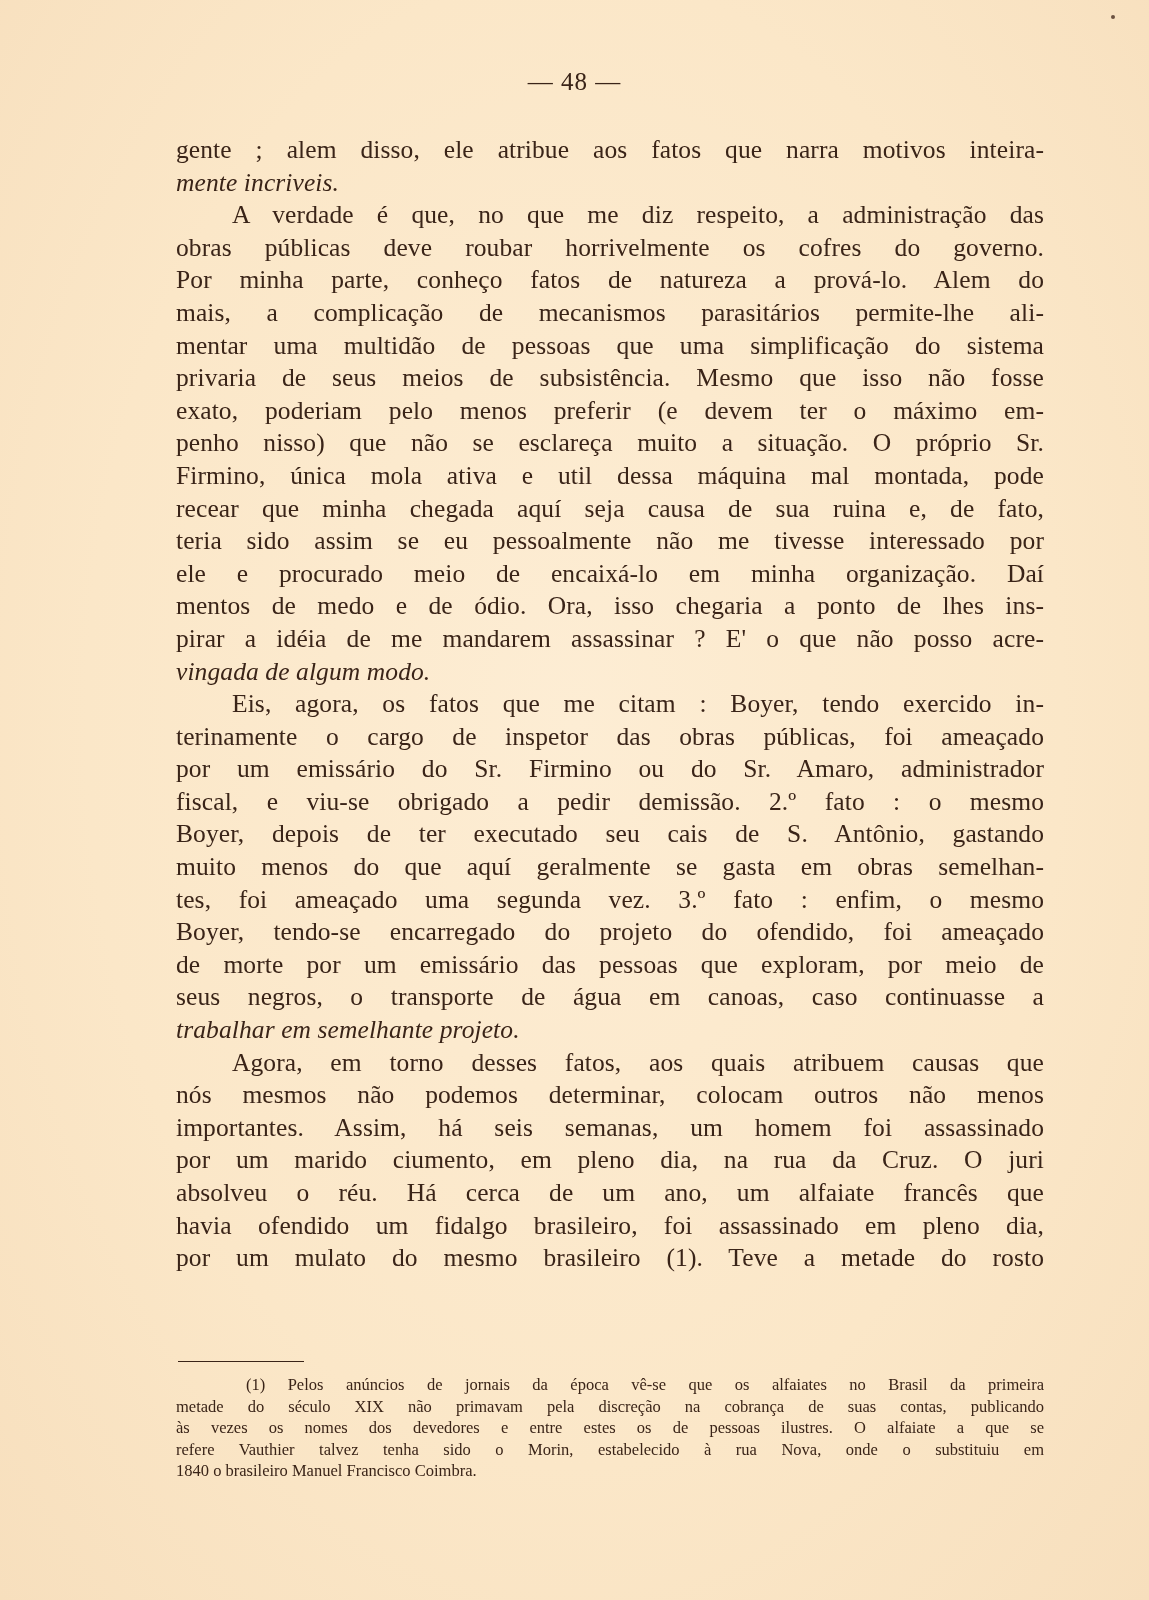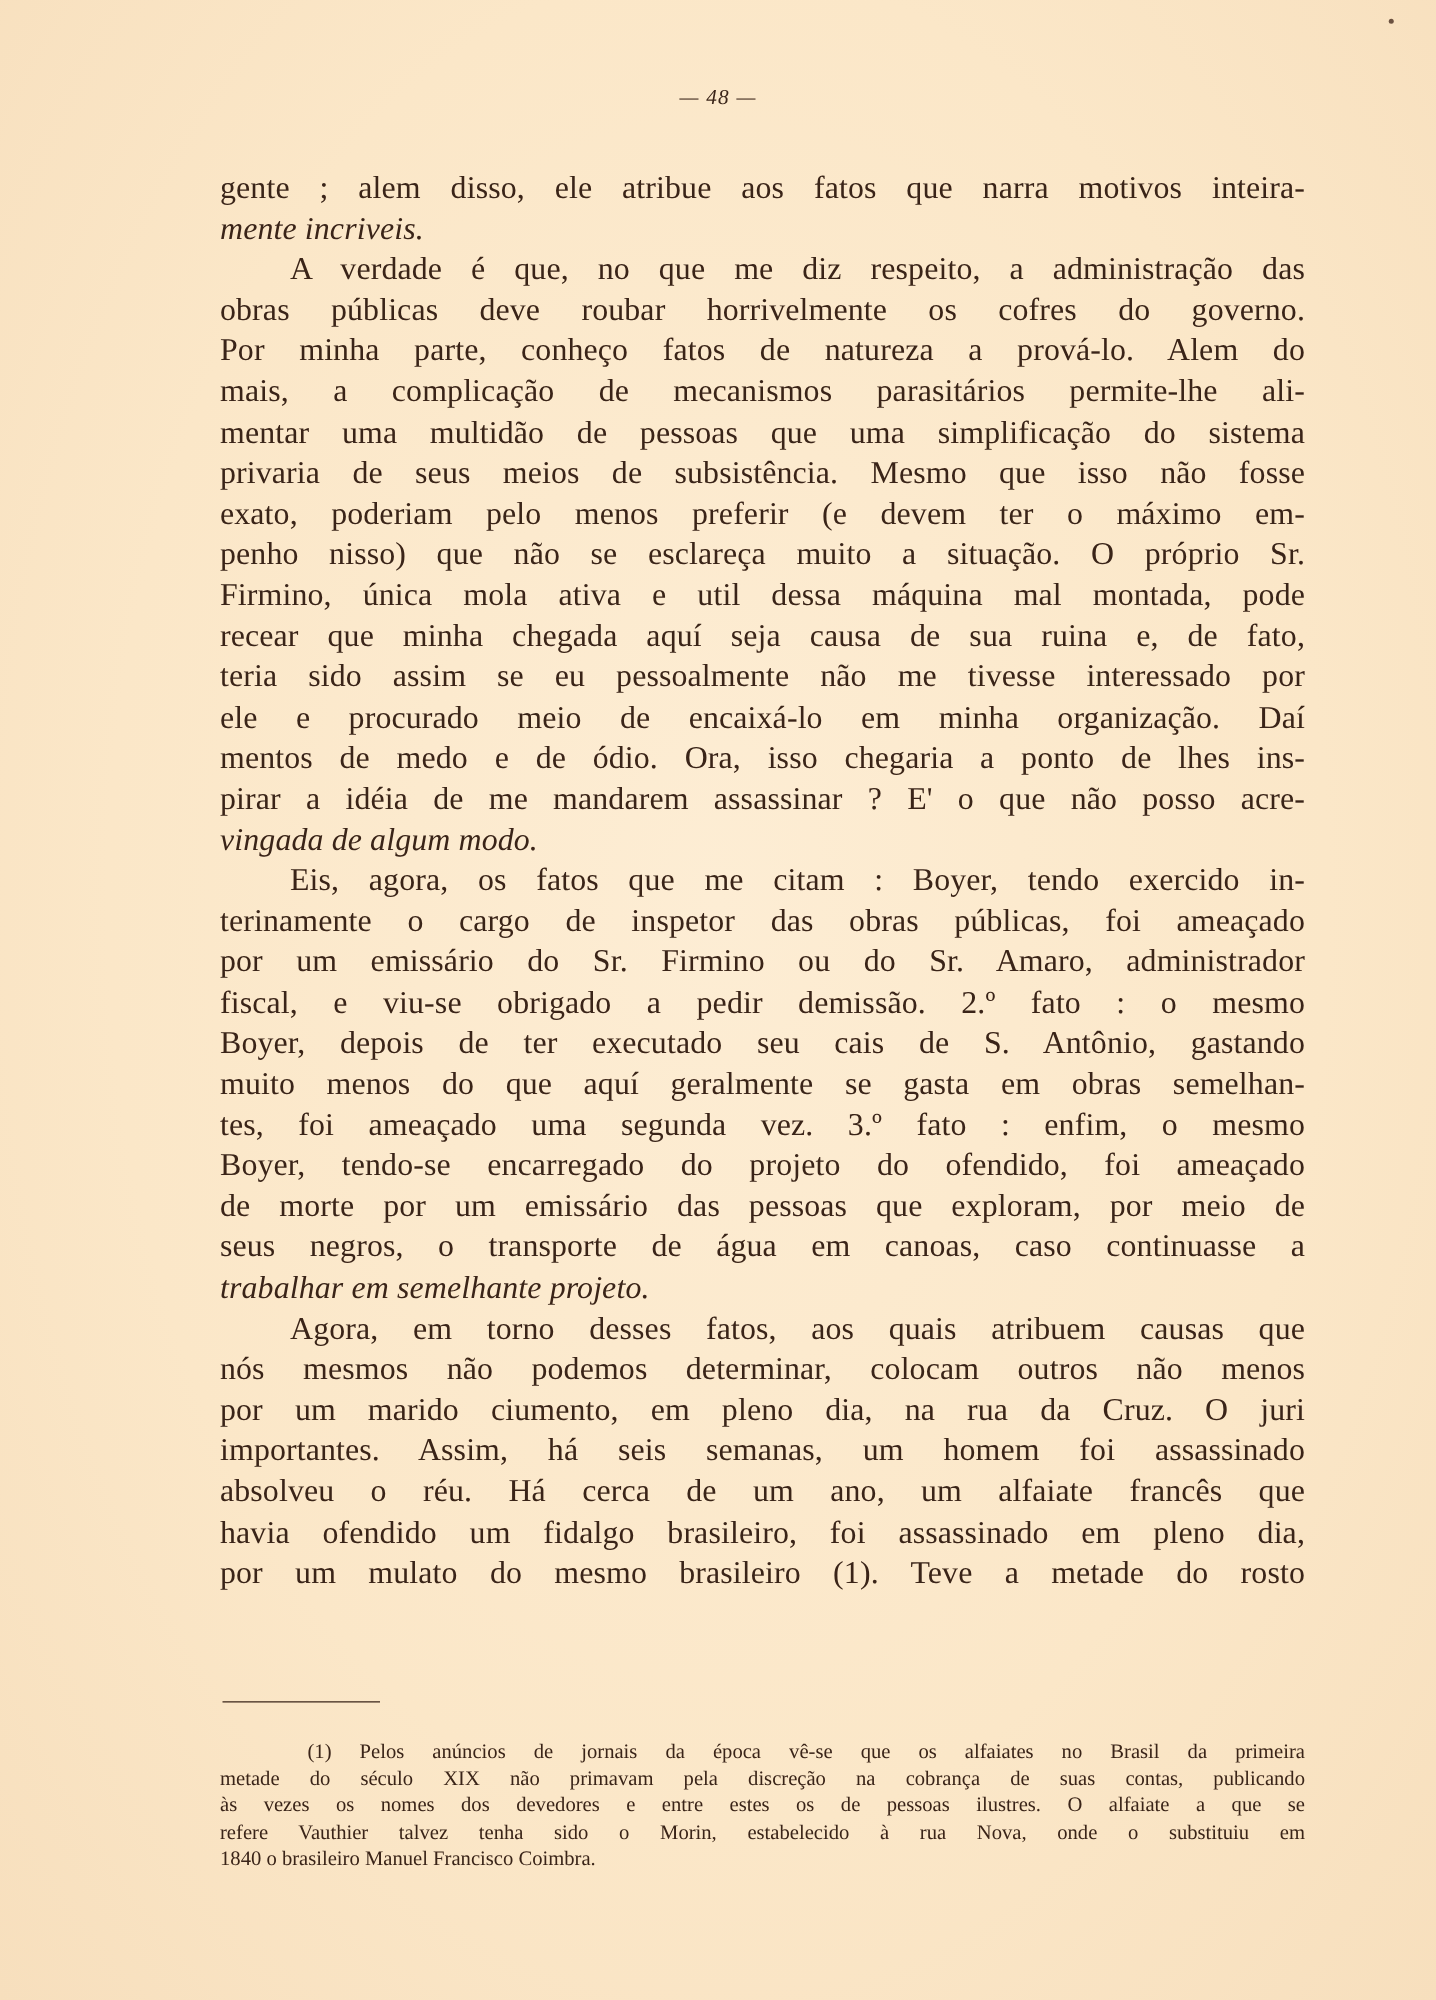--- a/index.html
+++ b/index.html
@@ -9,21 +9,21 @@
     position: relative; overflow: hidden;
     color: #3a2418;
     font-family: "Liberation Serif", "DejaVu Serif", serif;
   }
   .page {
     position: absolute; left: 0; top: 0; width: 1149px; height: 1600px;
     background: radial-gradient(ellipse at 50% 45%, #fdedd4 0%, #fbe7c8 60%, #f7dfbd 100%);
   }
   .pagenum {
     position: absolute; top: 68px; left: 0; width: 1149px;
-    text-align: center; font-size: 17px; letter-spacing: 1px; font-style: italic;
+    text-align: center; font-size: 25px; letter-spacing: 1px;
   }
   .body-text {
     position: absolute; left: 176px; top: 134px; width: 868px;
   }
   .line {
     height: 32.6px; line-height: 32.6px; font-size: 25.5px;
     white-space: nowrap; text-align: justify; text-align-last: justify;
     letter-spacing: 0.1px;
   }
   .line.last { text-align-last: left; font-style: italic; }
@@ -33,21 +33,21 @@
     height: 0; border-top: 1.5px solid #3a2418;
   }
   .footnote {
     position: absolute; left: 176px; top: 1374px; width: 868px;
   }
   .fline {
     height: 21.6px; line-height: 21.6px; font-size: 16.5px;
     white-space: nowrap; text-align: justify; text-align-last: justify;
   }
   .fline.last { text-align-last: left; font-family: Liberation Serif, serif; }
-  .fline.indent { padding-left: 70px; margin-top: 16px; }
+  .fline.indent { padding-left: 70px; }
   .speck {
     position: absolute; left: 1111px; top: 15px; width: 4px; height: 4px;
     background: #6b5140; border-radius: 50%;
   }
 </style>
 </head>
 <body>
 
 <div class="page">
   <div class="speck"></div>
@@ -76,22 +76,22 @@
       <div class="line">fiscal, e viu-se obrigado a pedir demissão.  2.º fato :  o mesmo</div>
       <div class="line">Boyer, depois de ter executado seu cais de S.  Antônio, gastando</div>
       <div class="line">muito menos do que aquí geralmente se gasta em obras semelhan-</div>
       <div class="line">tes, foi ameaçado uma segunda vez.   3.º fato :  enfim, o mesmo</div>
       <div class="line">Boyer, tendo-se encarregado do projeto do ofendido, foi ameaçado</div>
       <div class="line">de morte por um emissário das pessoas que exploram, por meio de</div>
       <div class="line">seus negros, o transporte de água em canoas, caso continuasse a</div>
       <div class="line last">trabalhar em semelhante projeto.</div>
       <div class="line indent">Agora, em torno desses fatos, aos quais atribuem causas que</div>
       <div class="line">nós mesmos não podemos determinar, colocam outros não menos</div>
+      <div class="line">importantes.  Assim, há seis semanas, um homem foi assassinado</div>
       <div class="line">por um marido ciumento, em pleno dia, na rua da Cruz.  O juri</div>
-      <div class="line">importantes.  Assim, há seis semanas, um homem foi assassinado</div>
       <div class="line">absolveu o réu.  Há cerca de um ano, um alfaiate francês que</div>
       <div class="line">havia ofendido um fidalgo brasileiro, foi assassinado em pleno dia,</div>
       <div class="line">por um mulato do mesmo brasileiro (1).  Teve a metade do rosto</div>
     </div>
   <div class="rule"></div>
   <div class="footnote" id="footnote">
       <div class="fline indent">(1)  Pelos anúncios de jornais da época vê-se que os alfaiates no Brasil da primeira</div>
       <div class="fline">metade do século XIX não primavam pela discreção na cobrança de suas contas, publicando</div>
       <div class="fline">às vezes os nomes dos devedores e entre estes os de pessoas ilustres.  O alfaiate a que se</div>
       <div class="fline">refere Vauthier talvez tenha sido o Morin, estabelecido à rua Nova, onde o substituiu em</div>

